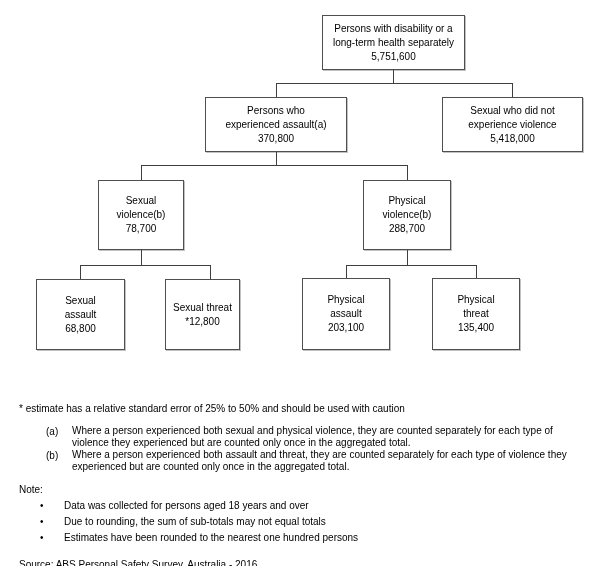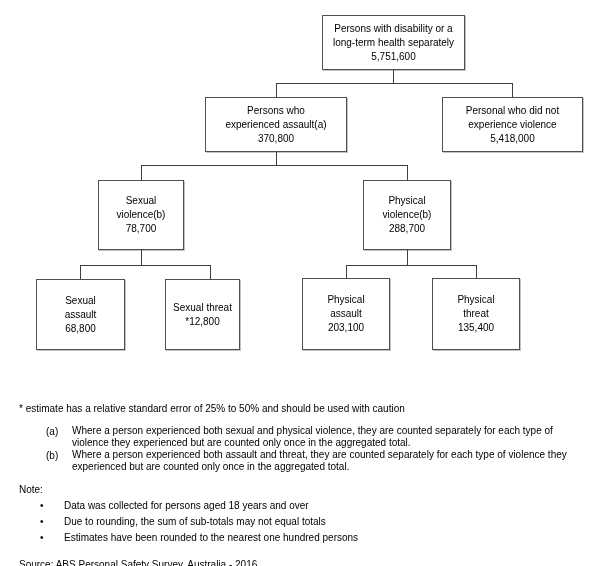--- a/index.html
+++ b/index.html
@@ -49,21 +49,21 @@
     <span>5,751,600</span>
   </div>
 
   <div class="node" style="left:205px; top:97px; width:142px; height:55px;">
     <span>Persons who</span>
     <span>experienced assault(a)</span>
     <span>370,800</span>
   </div>
 
   <div class="node" style="left:442px; top:97px; width:141px; height:55px;">
-    <span>Personal who did not</span>
+    <span>Sexual who did not</span>
     <span>experience violence</span>
     <span>5,418,000</span>
   </div>
 
   <div class="node" style="left:98px; top:180px; width:86px; height:70px;">
     <span>Sexual</span>
     <span>violence(b)</span>
     <span>78,700</span>
   </div>
 

